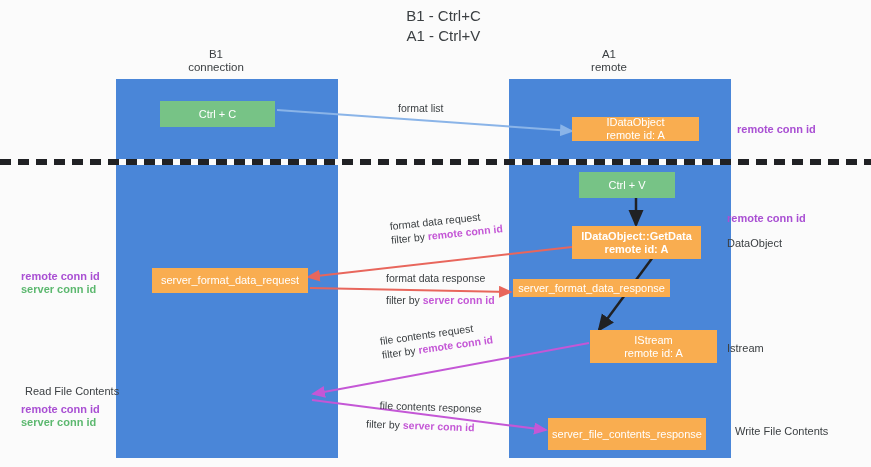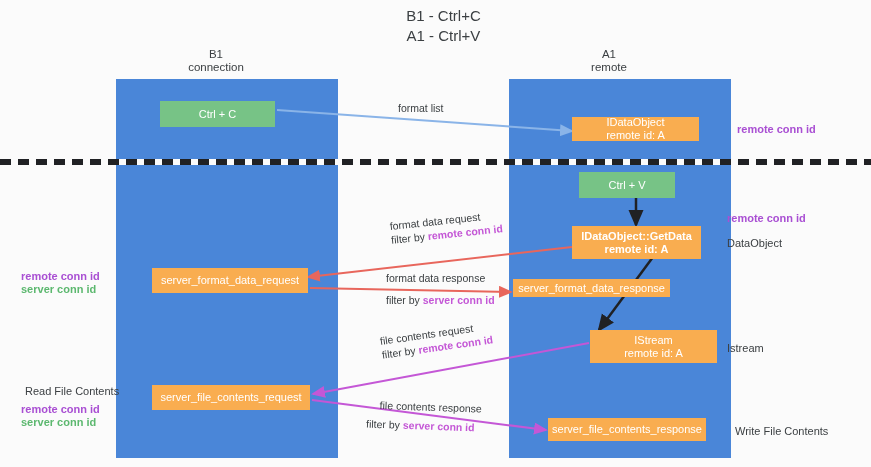--- a/index.html
+++ b/index.html
@@ -177,25 +177,22 @@
 
   <div class="node orange" style="left:513px; top:279px; width:157px; height:18px;">
     <span>server_format_data_response</span>
   </div>
 
   <div class="node orange" style="left:590px; top:330px; width:127px; height:33px;">
     <span>IStream</span>
     <span class="line2">remote id: A</span>
   </div>
 
-  <div class="node orange" style="left:152px; top:385px; width:158px; height:25px;">
-    <span>server_file_contents_request</span>
-  </div>
-
-  <div class="node orange" style="left:548px; top:418px; width:158px; height:23px;">
+
+  <div class="node orange" style="left:548px; top:418px; width:158px; height:32px;">
     <span>server_file_contents_response</span>
   </div>
 
   <div class="edge-label" style="left:398px; top:101px;">
     <span>format list</span>
   </div>
 
   <div class="edge-label" style="left:389px; top:219px; transform:rotate(-6deg); transform-origin: left top;">
     <div>format data request</div>
     <div><span>filter by </span><span class="hl-purple">remote conn id</span></div>

